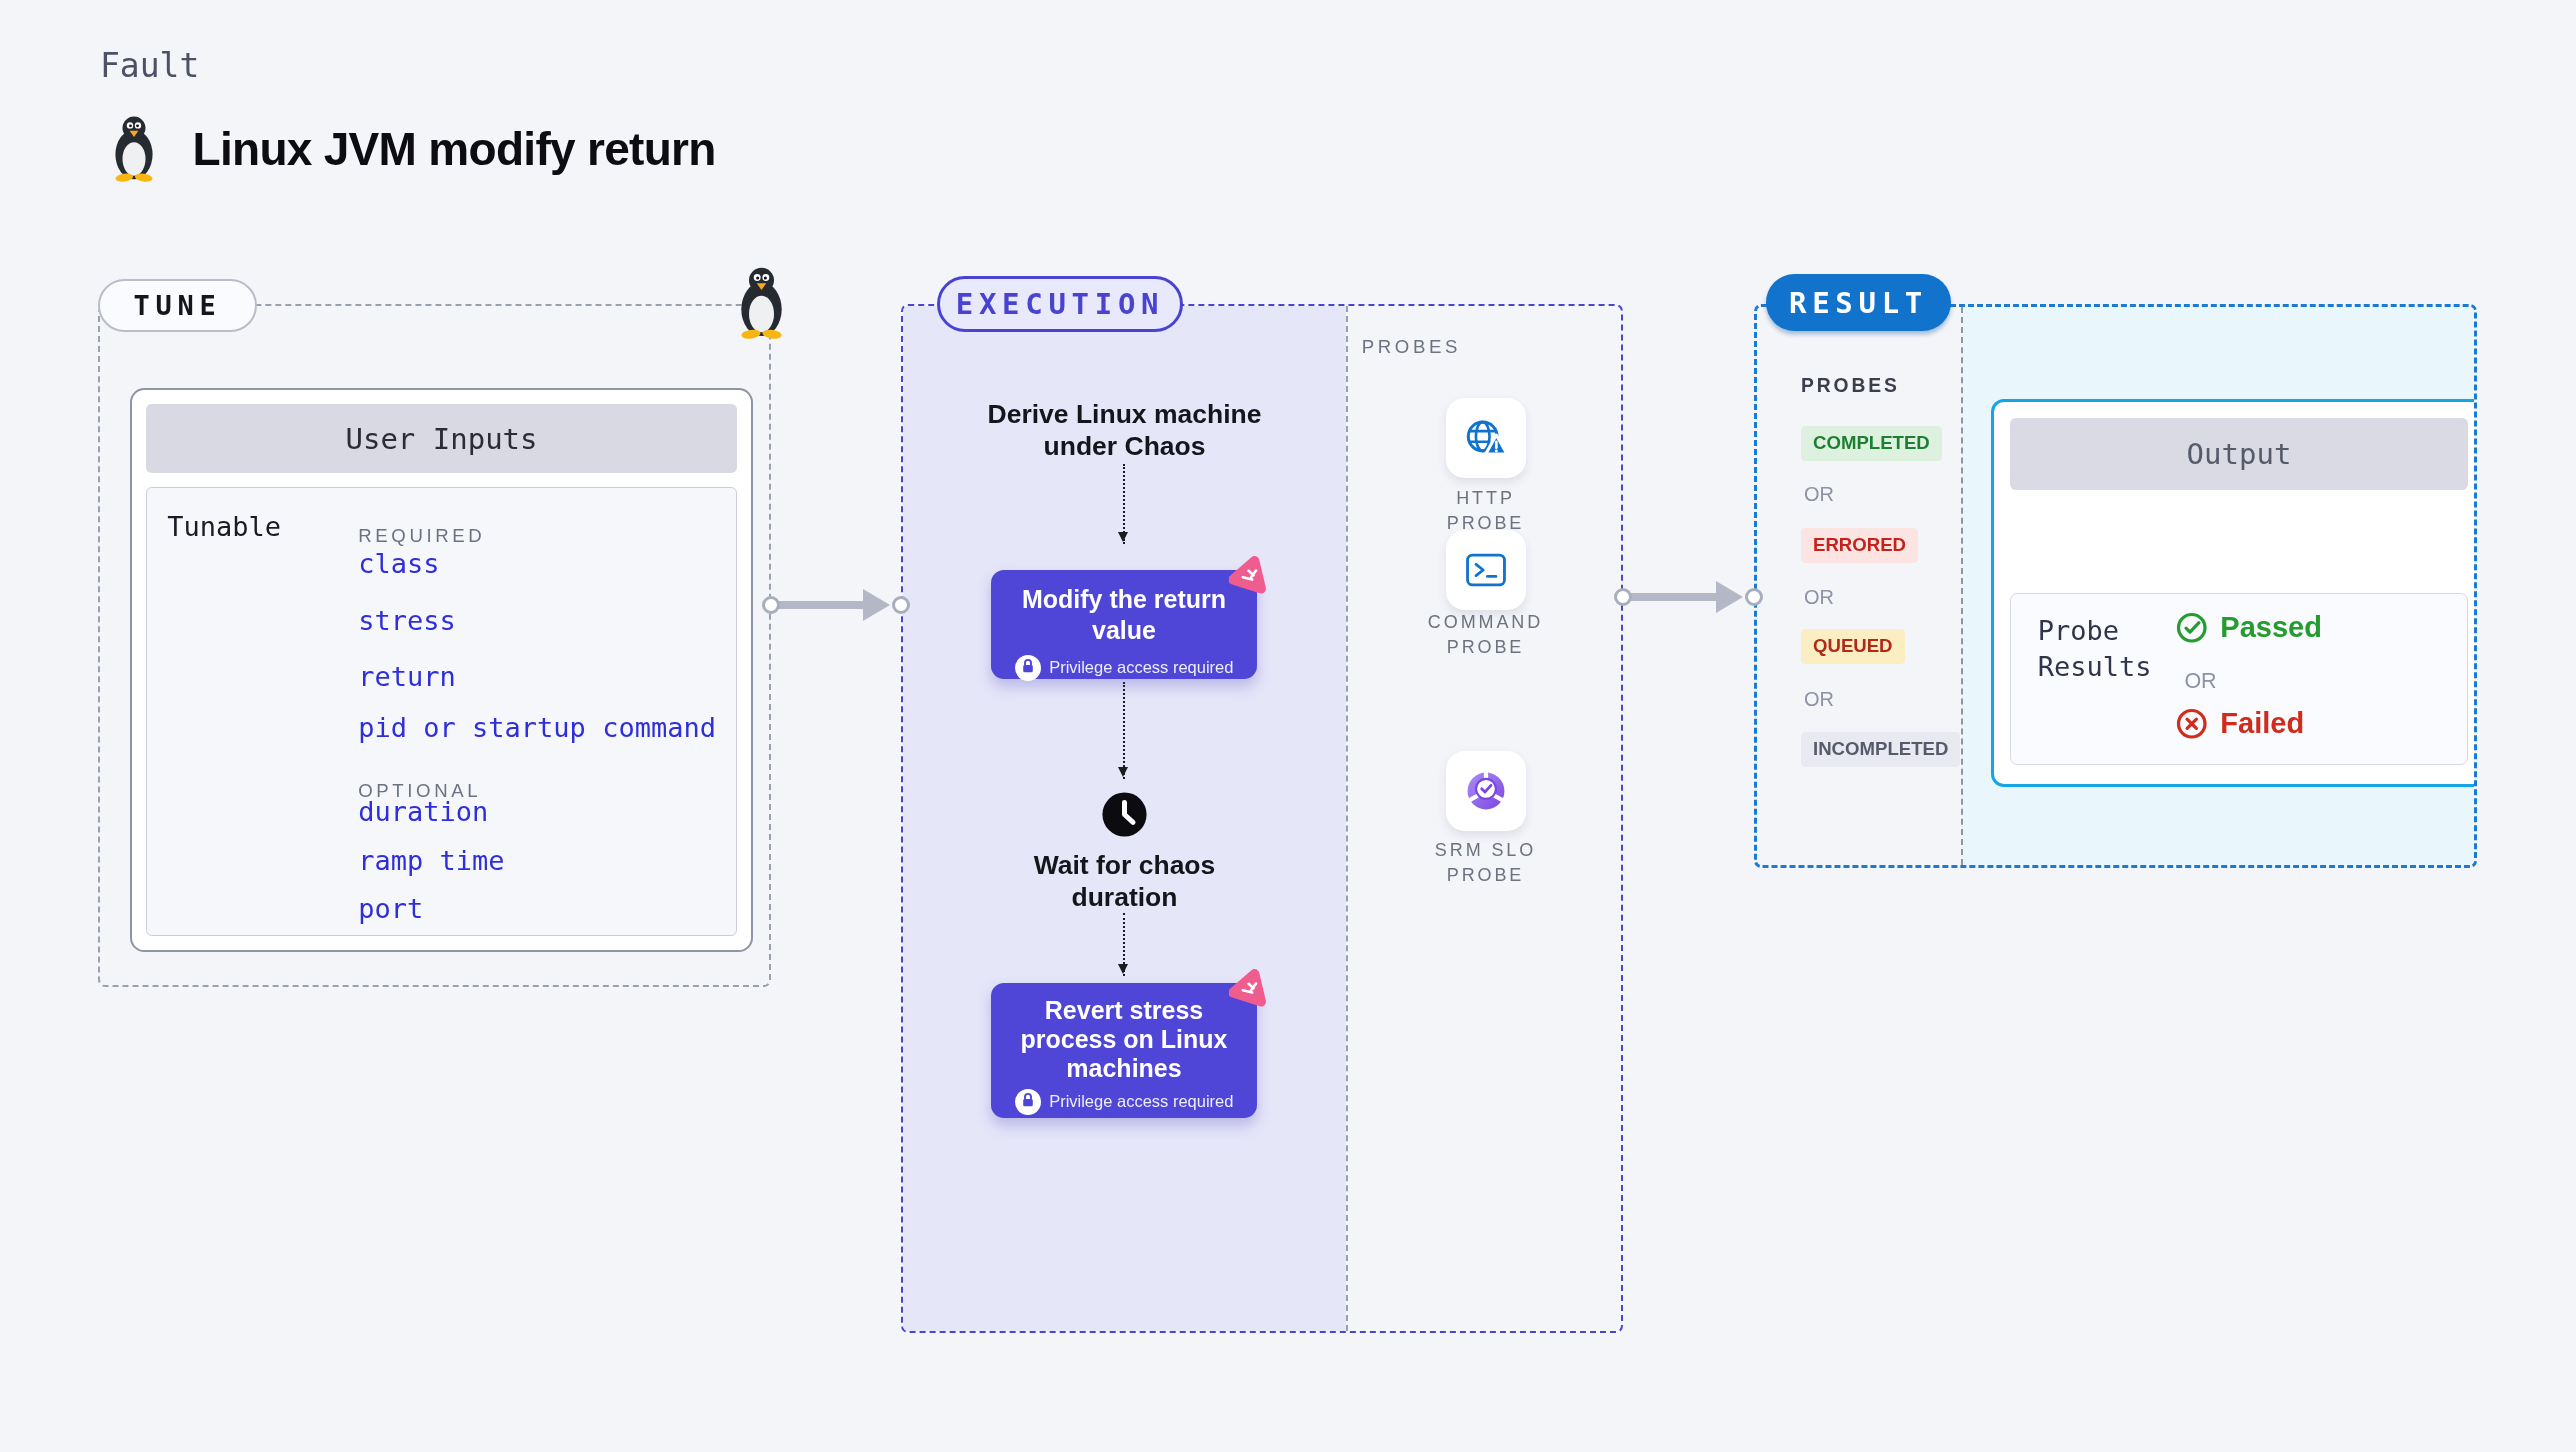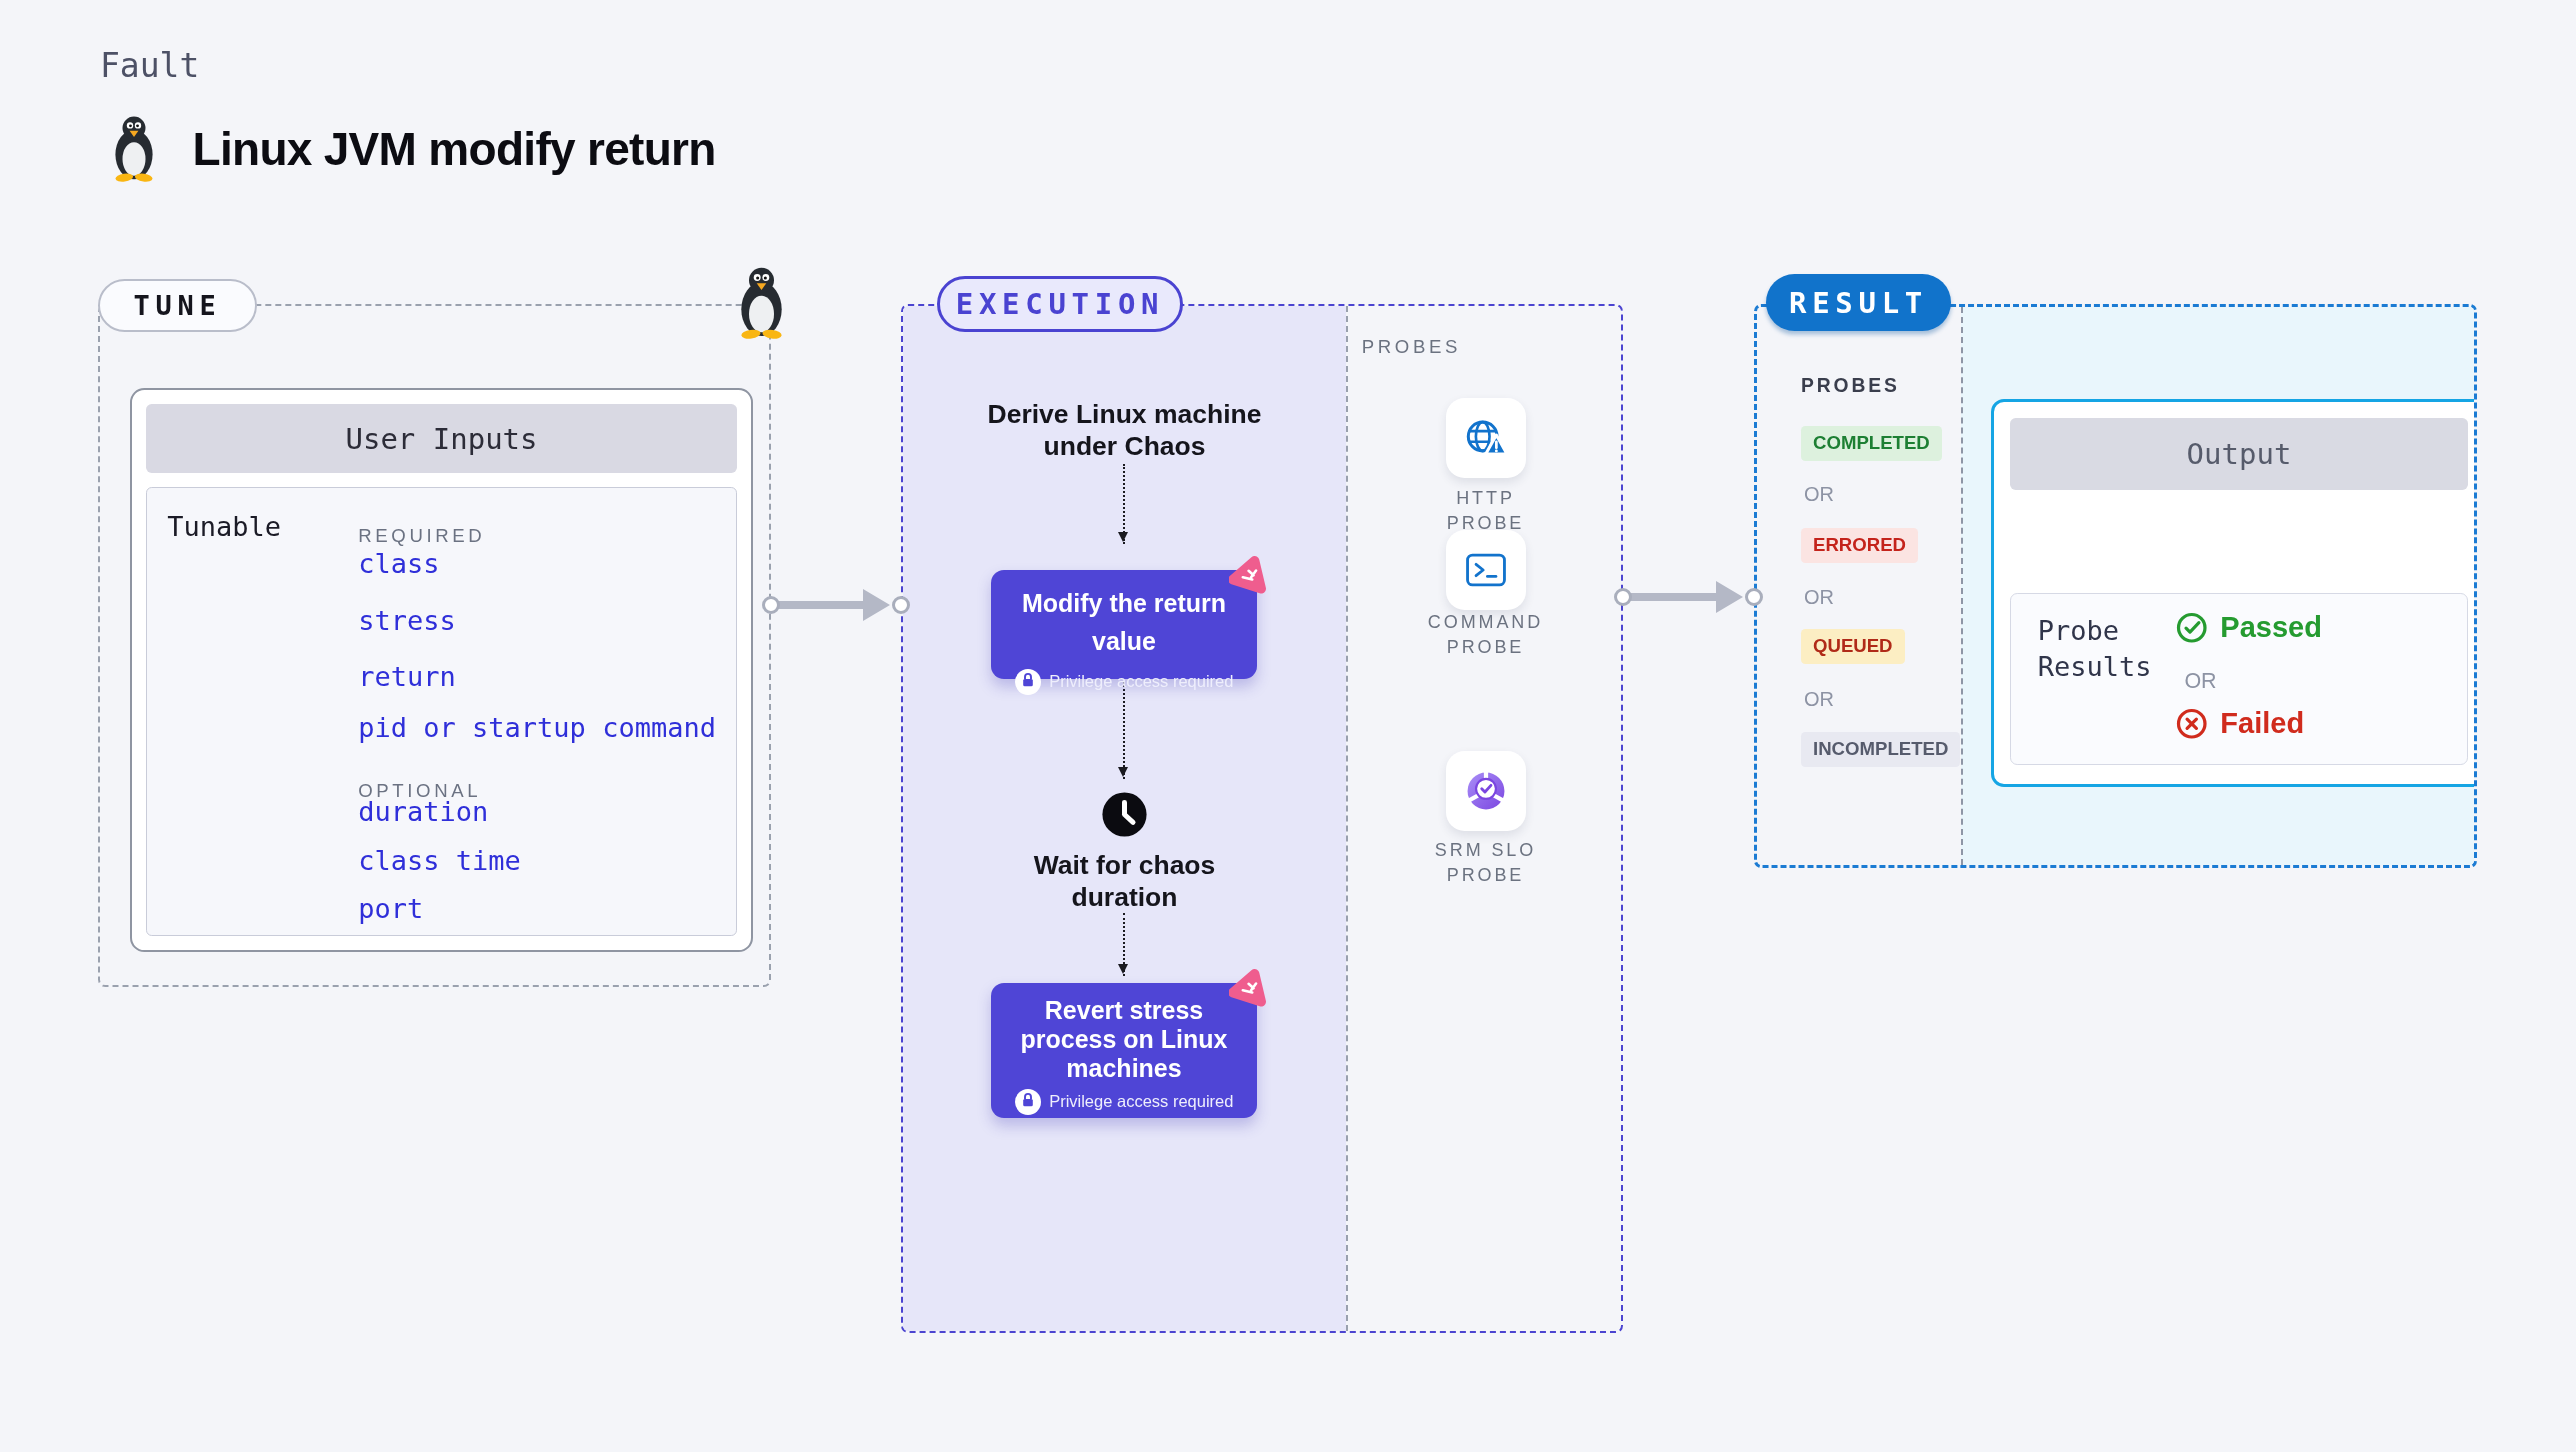--- a/index.html
+++ b/index.html
@@ -60,21 +60,21 @@
 
   
   .flow-col { position:absolute; left:0; top:0; width:443px; height:100%; }
   .derive-text { position:absolute; top:92px; left:0; width:100%; text-align:center;
                  font-size:26.5px; font-weight:bold; color:#15151c; line-height:32px; }
   .dotted-arrow { position:absolute; left:220px; width:0; border-left:2.9px dotted #1a1a20; }
   .dotted-arrow::after { content:''; position:absolute; left:-7.2px; bottom:-2.9px; width:0; height:0;
                  border:5.7px solid transparent; border-top:10px solid #1a1a20; }
   .chaos-node { position:absolute; left:88px; width:266px; background:#4f45d6; border-radius:13px;
                 box-shadow:0 7.2px 14.3px rgba(60,50,180,.25); text-align:center; z-index:3; }
-  .chaos-node .node-title { font-size:25px; font-weight:bold; color:#ffffff; line-height:38px; padding:0 21.5px; }
+  .chaos-node .node-title { font-size:25px; font-weight:bold; color:#ffffff; line-height:31px; padding:0 21.5px; }
   .lock-row { display:flex; align-items:center; justify-content:center; gap:8.6px; margin-top:8.6px; }
   .lock-circle { width:26px; height:26px; border-radius:50%; background:#ffffff; display:flex; align-items:center; justify-content:center; }
   .lock-text { font-size:16.5px; color:#eeeefc; }
   .chaos-logo { position:absolute; right:-14.3px; top:-15.8px; width:42px; height:42px; }
   .clock-wrap { position:absolute; left:198px; top:485px; width:47px; height:47px; }
   .wait-text { position:absolute; top:543px; left:114px; width:215px; text-align:center;
                font-size:26.5px; font-weight:bold; color:#15151c; line-height:32px; }
 
   
   .probes-col { position:absolute; left:443px; top:10px; width:279px; height:100%; }
@@ -173,21 +173,21 @@
     <div class="ui-panel">
       <div class="tunable-label">Tunable</div>
       <div class="ui-col">
         <div class="req-label" style="top:18.6px;">REQUIRED</div>
         <div class="ui-item" style="top:60px;">class</div>
         <div class="ui-item" style="top:117px;">stress</div>
         <div class="ui-item" style="top:173px;">return</div>
         <div class="ui-item" style="top:224px;">pid or startup command</div>
         <div class="req-label" style="top:274px;">OPTIONAL</div>
         <div class="ui-item" style="top:308px;">duration</div>
-        <div class="ui-item" style="top:357px;">class time</div>
+        <div class="ui-item" style="top:357px;">ramp time</div>
         <div class="ui-item" style="top:405px;">port</div>
       </div>
     </div>
   </div>
 
   <div class="connector" style="left:771px; top:605px; width:130px;">
     <div class="line"></div>
       <div class="head"></div>
     <div class="dot left"></div>
       <div class="dot right"></div>

